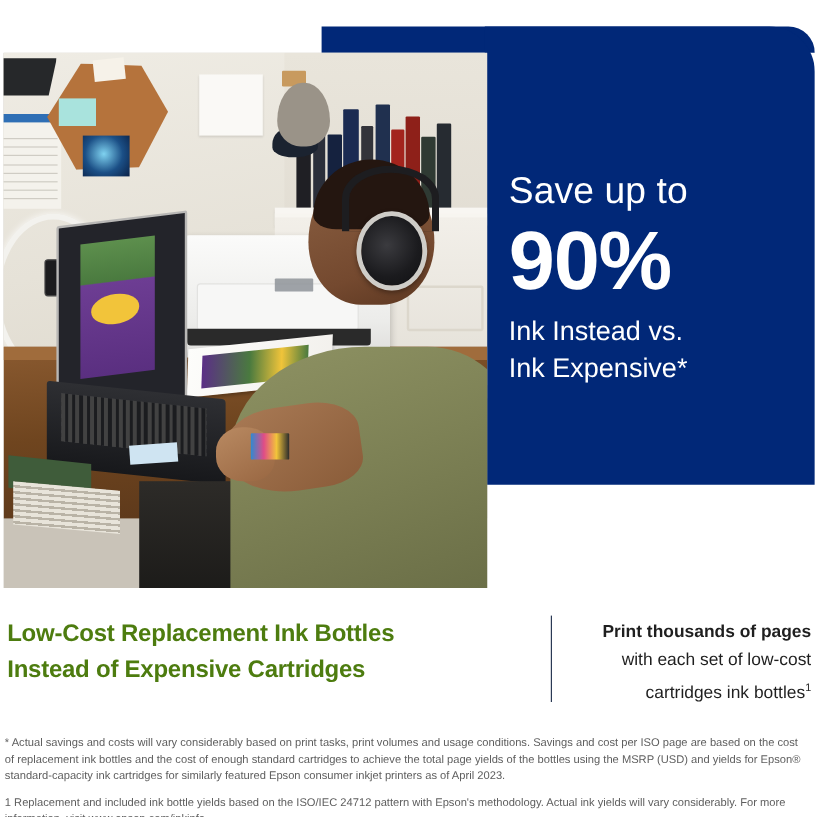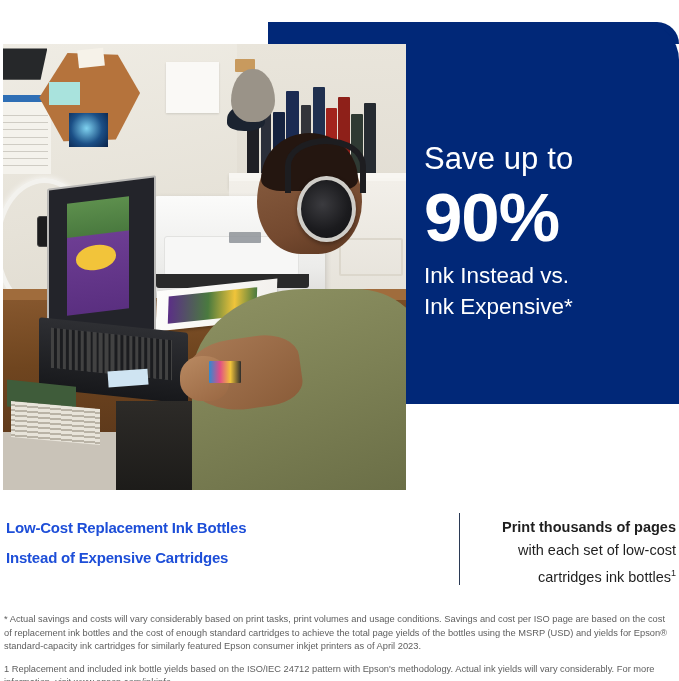--- a/index.html
+++ b/index.html
@@ -308,24 +308,24 @@
     width: 679px;
     height: 90px;
   }
   .mid-left {
     position: absolute;
     left: 6px; top: 8px;
     width: 440px;
   }
   .mid-head {
     margin: 0;
-    font-size: 15px;
+    font-size: 20px;
     line-height: 30px;
     font-weight: 700;
-    color: #1d4ed8;
+    color: #4d7c0f;
     letter-spacing: -0.2px;
   }
   .divider {
     position: absolute;
     left: 459px; top: 8px;
     width: 1px; height: 72px;
     background: #2b3a55;
   }
   .mid-right {
     position: absolute;

